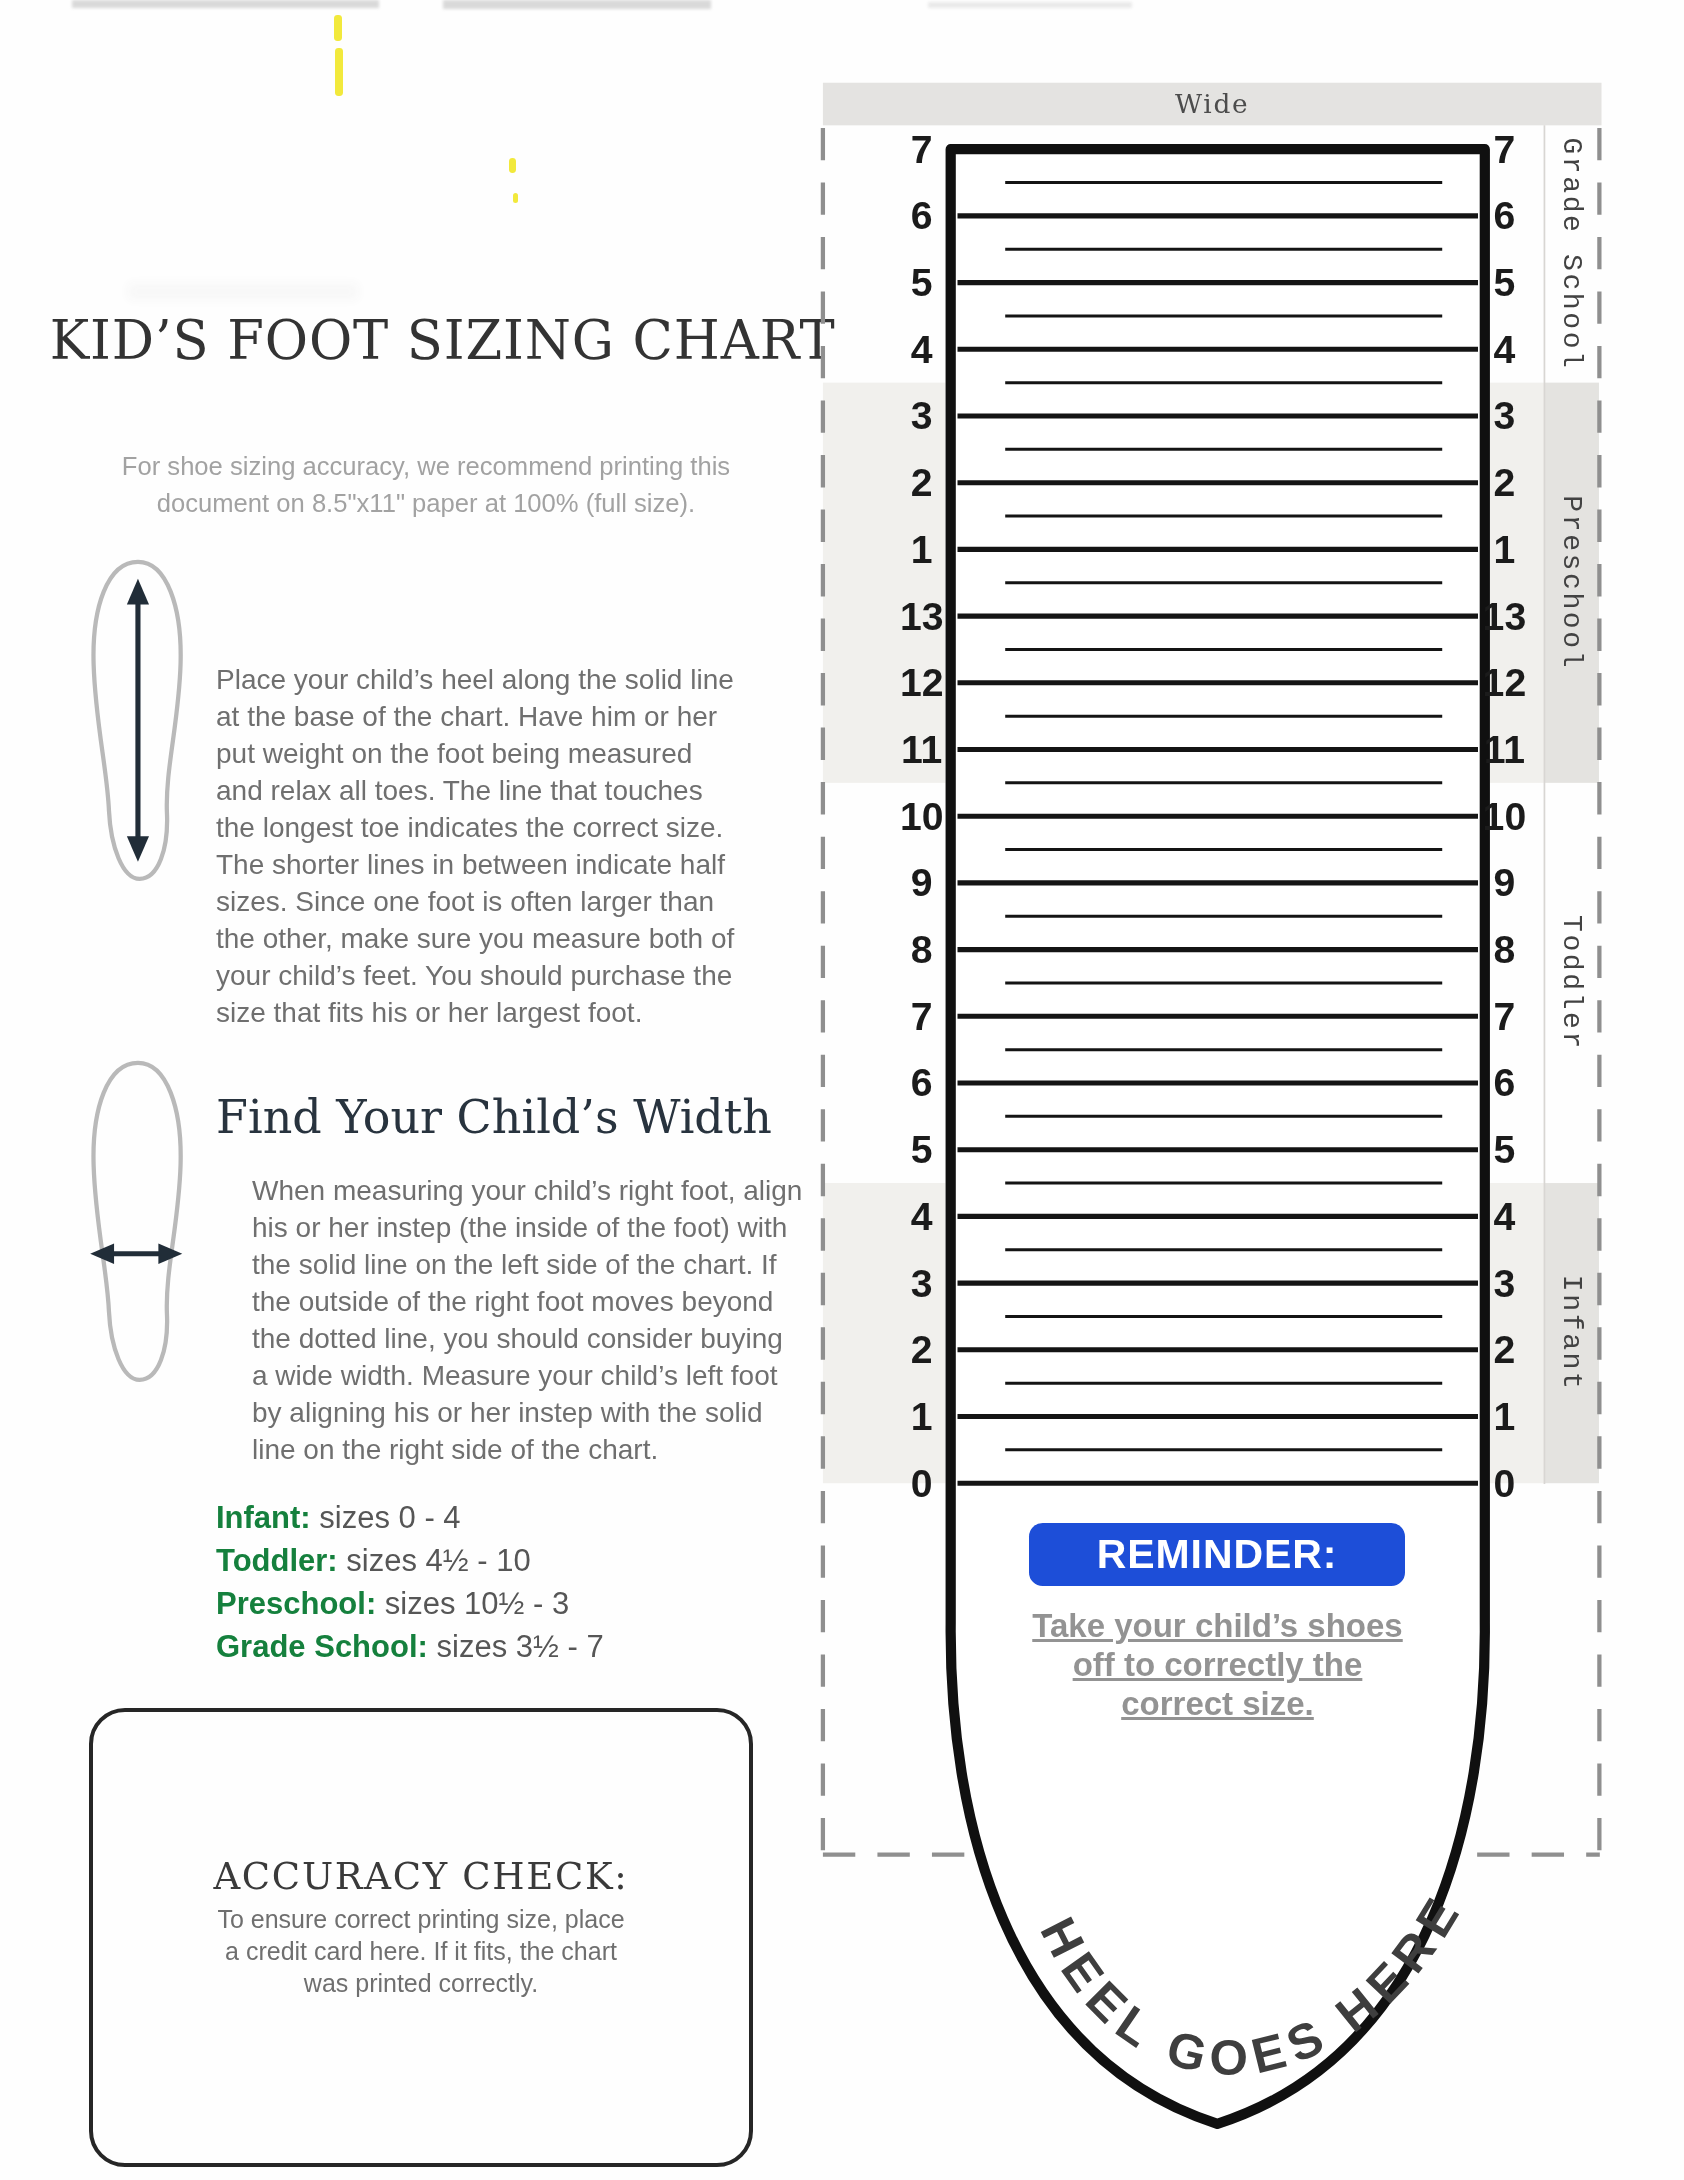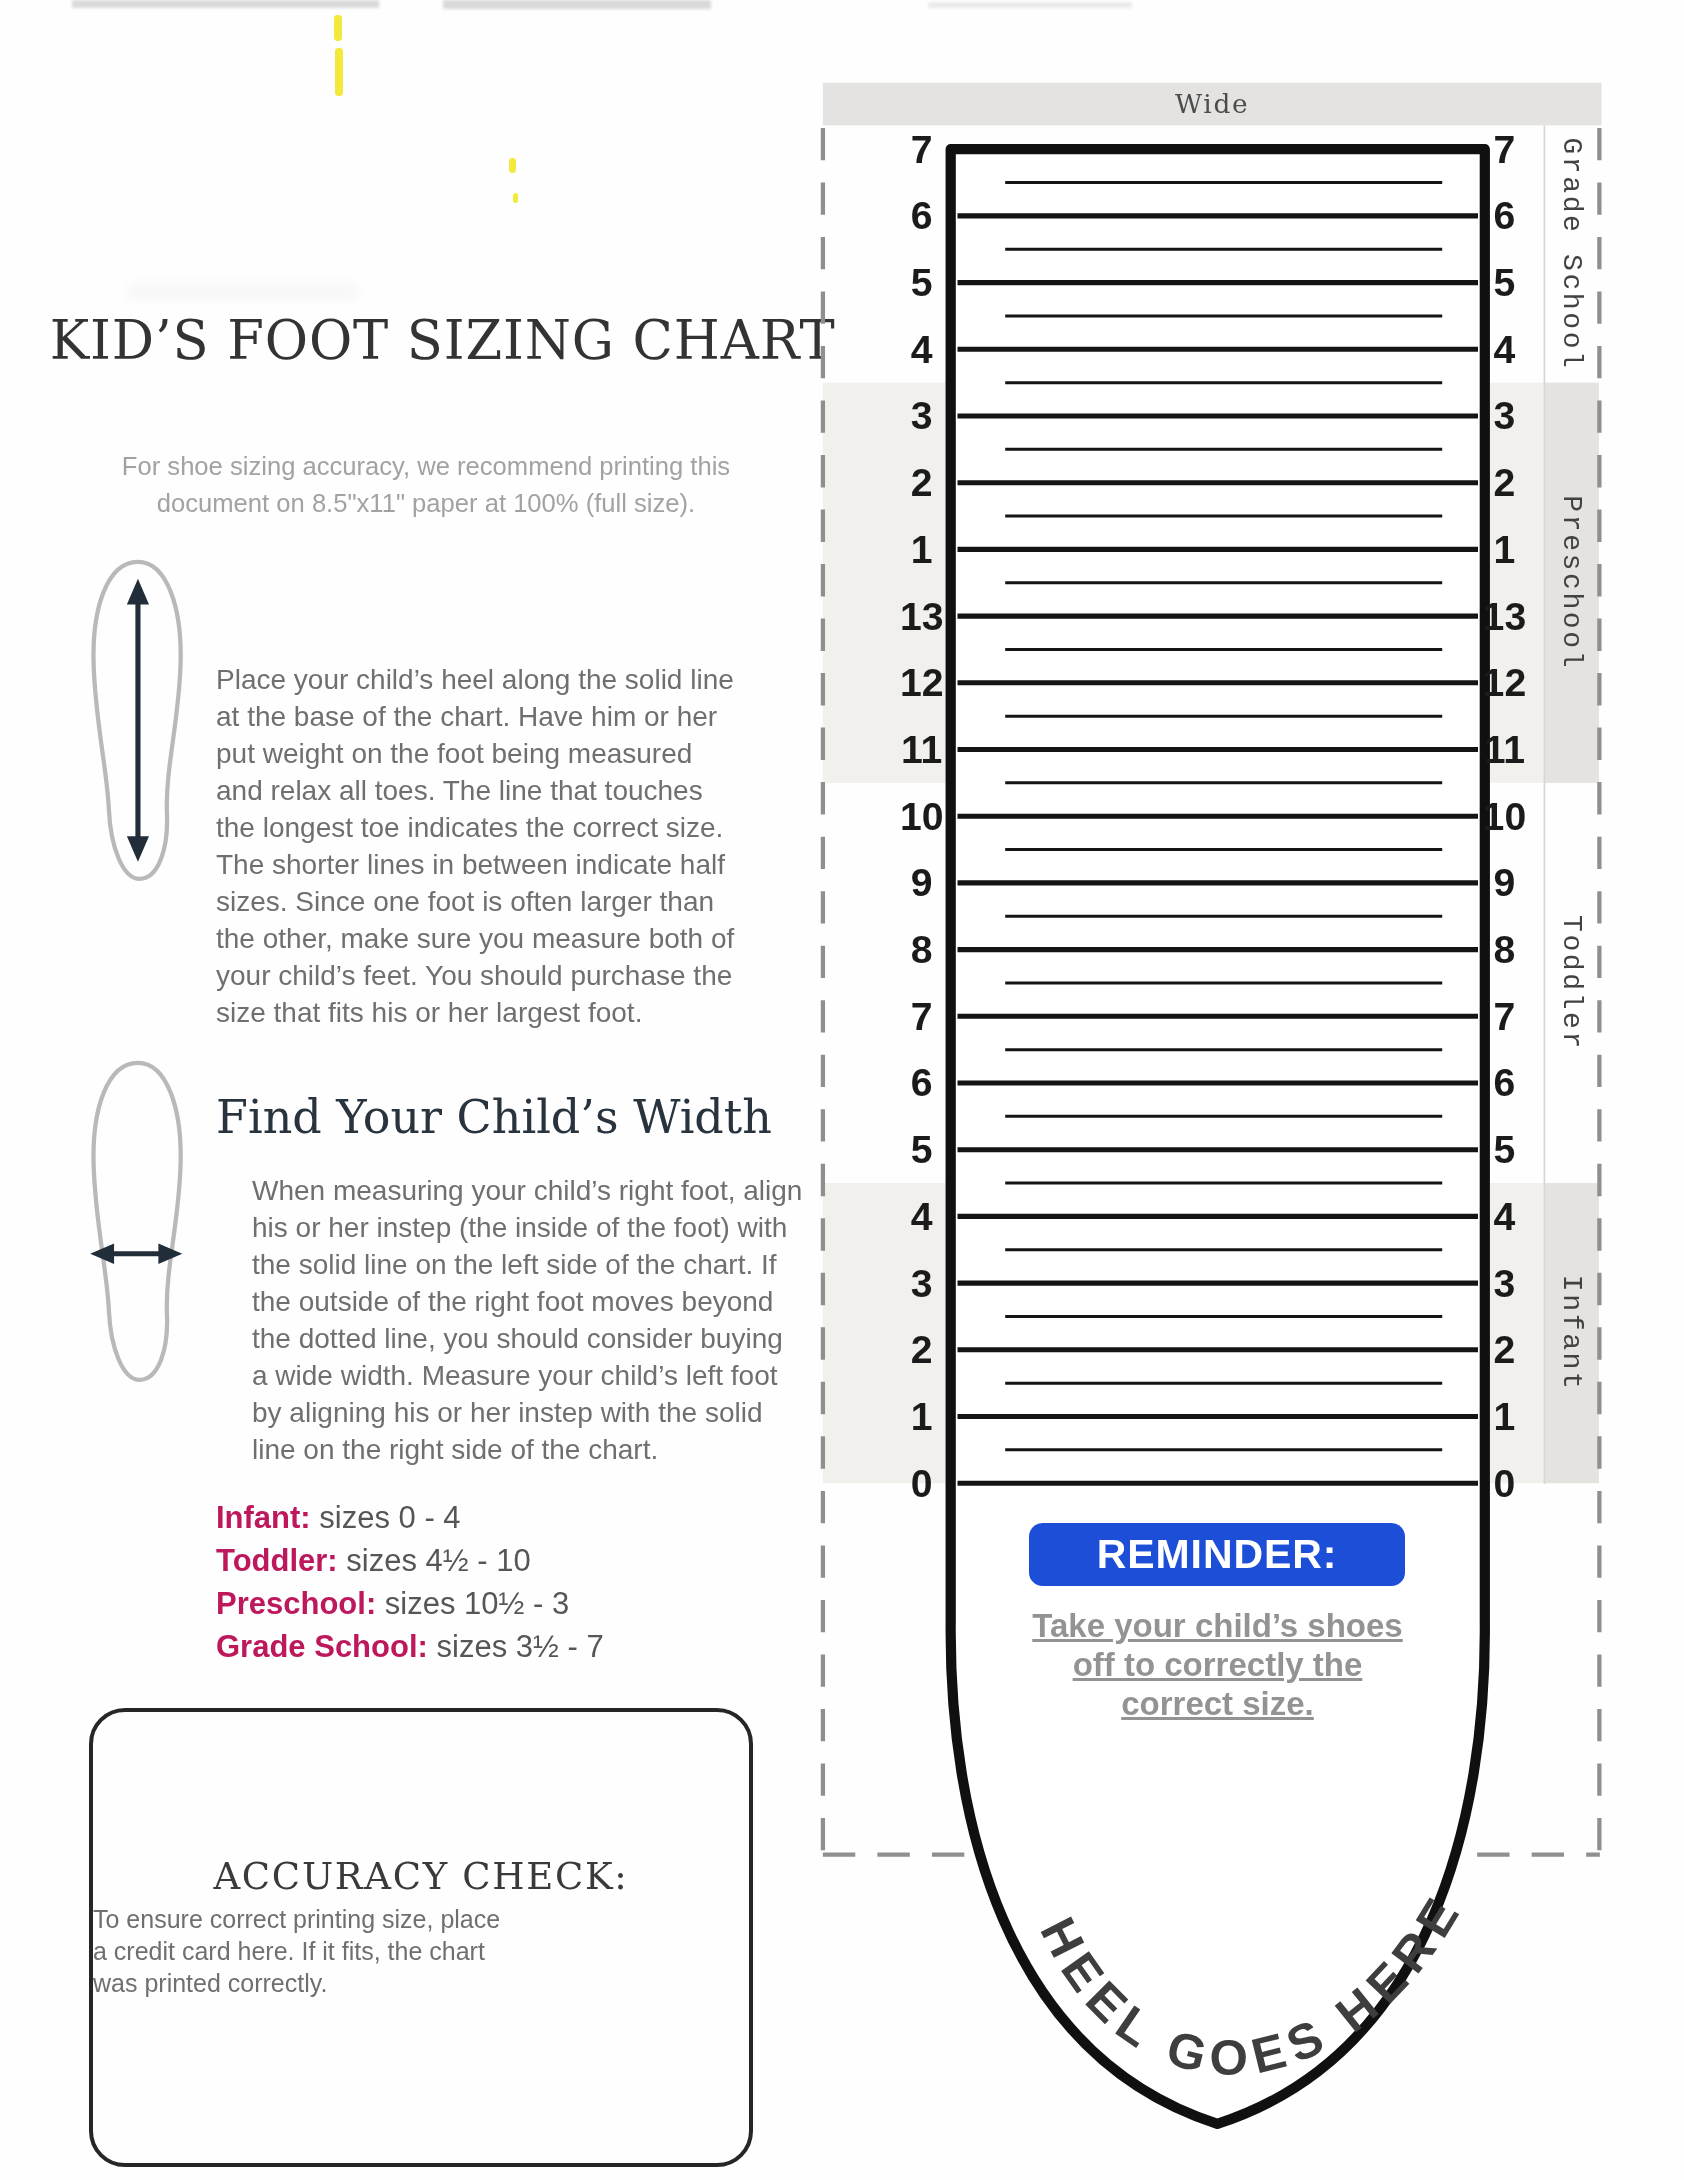--- a/index.html
+++ b/index.html
@@ -14,26 +14,26 @@
   
   .title{position:absolute;left:34px;top:308px;width:784px;text-align:center;
          font-family:"DejaVu Serif",serif;font-size:55px;color:#333;letter-spacing:0.9px;
          transform:scaleX(.96);white-space:nowrap;}
   .subtitle{position:absolute;left:34px;top:414px;width:784px;text-align:center;
             font-size:25.6px;line-height:37px;color:#a2a2a2;margin-top:34px;}
   .heading{position:absolute;left:216px;font-family:"DejaVu Serif",serif;font-size:46px;
            color:#28333e;white-space:nowrap;}
   .para{position:absolute;left:216px;font-size:28px;line-height:37px;color:#6f6f6f;white-space:nowrap;}
   .ranges{position:absolute;left:216px;top:1496px;font-size:31px;line-height:43px;color:#565656;}
-  .ranges b{color:#be185d;margin-top:44px;}
+  .ranges b{color:#15803d;margin-top:44px;}
   .acc-box{position:absolute;left:89px;top:1708px;width:656px;height:451px;
            border:4.3px solid #262626;border-radius:36px;}
   .acc-title{position:absolute;left:0;top:143px;width:100%;text-align:center;
              font-family:"DejaVu Serif",serif;font-size:37px;color:#3a3a3a;letter-spacing:1.7px;}
-  .acc-body{position:absolute;left:0;top:191px;width:100%;
+  .acc-body{position:absolute;left:0;top:191px;width:100%;text-align:center;
             font-size:25px;line-height:32px;color:#6f6f6f;}
 
   
   .rem-box{position:absolute;left:1029px;top:1523px;width:376px;height:63px;background:#1d4ed8;
            border-radius:13.6px;color:#fff;text-align:center;font-weight:bold;font-size:41px;
            line-height:63px;letter-spacing:0.9px;}
   .rem-body{position:absolute;left:979px;top:1606px;width:477px;text-align:center;
             font-weight:bold;font-size:33px;line-height:39px;color:#939393;text-decoration:underline;}
 
   

